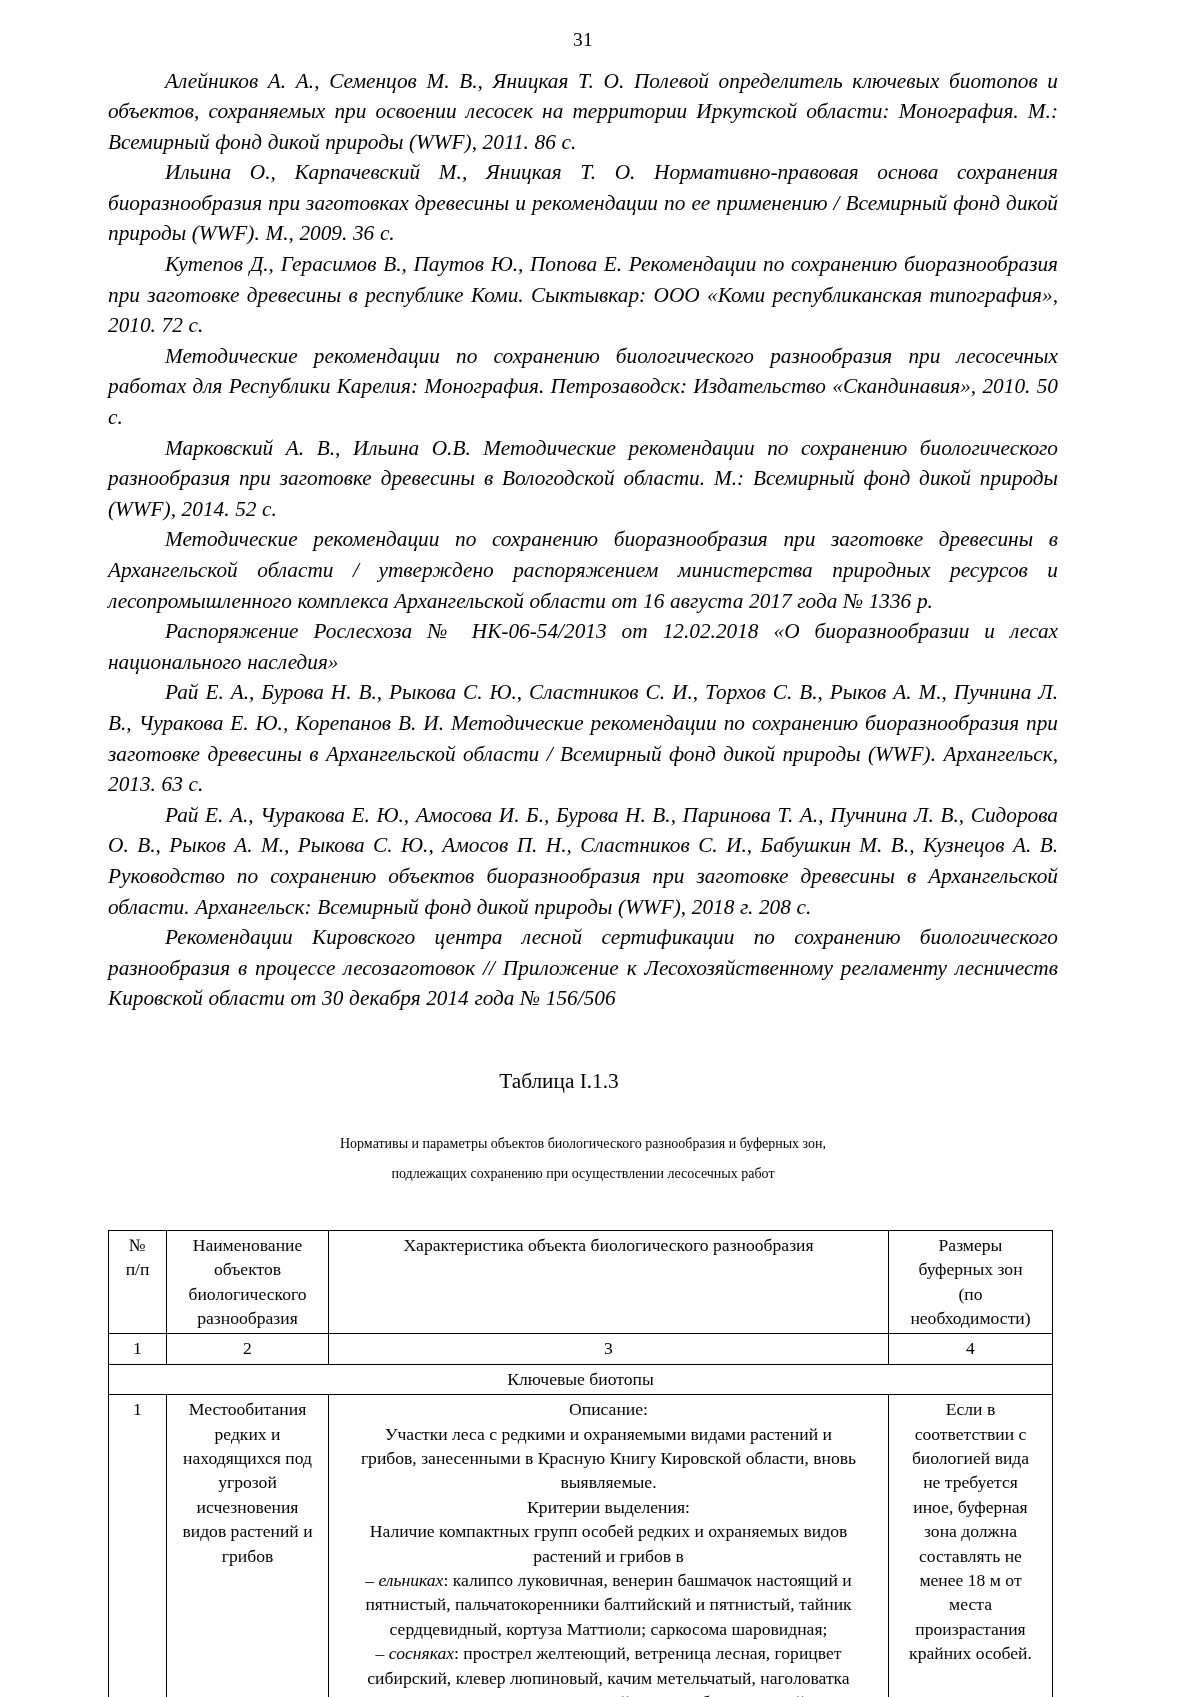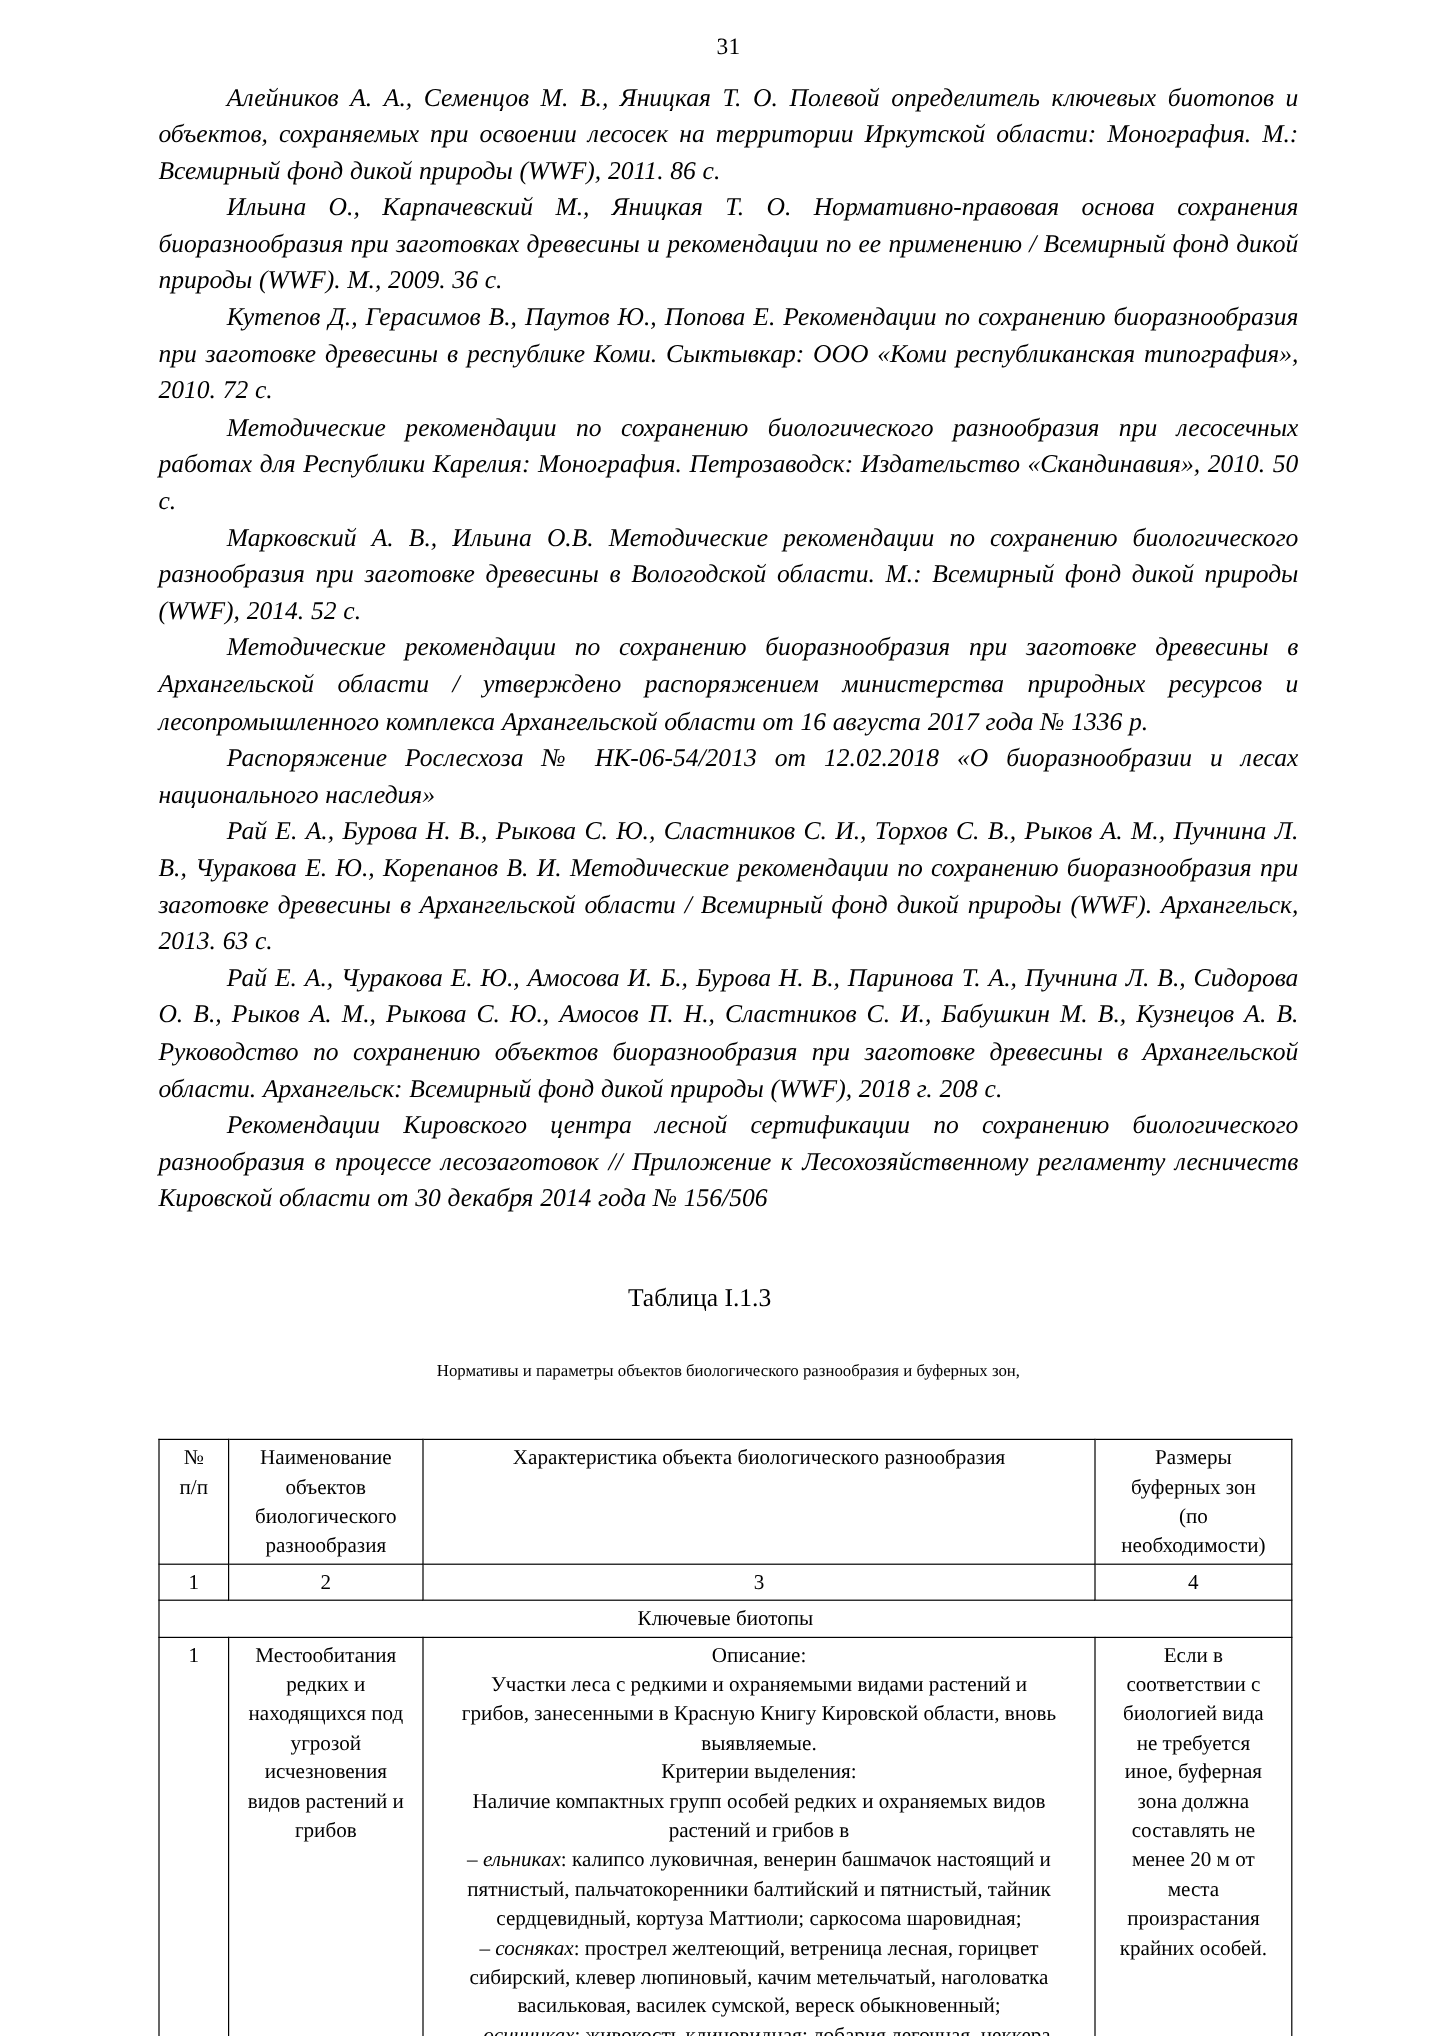--- a/index.html
+++ b/index.html
@@ -9,21 +9,20 @@
   }
   .page {
     width: 1076px;
     height: 1697px;
     background: #ffffff;
     position: relative;
     box-sizing: border-box;
     font-family: "Liberation Serif", "DejaVu Serif", serif;
     color: #000000;
     overflow: hidden;
-    margin-left: 24px;
   }
   .content {
     position: absolute;
     left: 108px;
     top: 0;
     width: 950px;
   }
   .page-number {
     text-align: center;
     font-size: 19.5px;
@@ -121,20 +120,21 @@
     <p class="para">Рай Е. А., Бурова Н. В., Рыкова С. Ю., Сластников С. И., Торхов С. В., Рыков А. М., Пучнина Л. В., Чуракова Е. Ю., Корепанов В. И. Методические рекомендации по сохранению биоразнообразия при заготовке древесины в Архангельской области / Всемирный фонд дикой природы (WWF). Архангельск, 2013. 63 с.</p>
     <p class="para">Рай Е. А., Чуракова Е. Ю., Амосова И. Б., Бурова Н. В., Паринова Т. А., Пучнина Л. В., Сидорова О. В., Рыков А. М., Рыкова С. Ю., Амосов П. Н., Сластников С. И., Бабушкин М. В., Кузнецов А. В. Руководство по сохранению объектов биоразнообразия при заготовке древесины в Архангельской области. Архангельск: Всемирный фонд дикой природы (WWF), 2018 г. 208 с.</p>
     <p class="para">Рекомендации Кировского центра лесной сертификации по сохранению биологического разнообразия в процессе лесозаготовок // Приложение к Лесохозяйственному регламенту лесничеств Кировской области от 30 декабря 2014 года № 156/506</p>
 
     <div class="table-label-wrap">
       <p class="table-label">Таблица I.1.3</p>
     </div>
 
     <div class="table-caption-wrap">
       <p class="table-caption">Нормативы и параметры объектов биологического разнообразия и буферных зон,</p>
+      <p class="table-caption">подлежащих сохранению при осуществлении лесосечных работ</p>
     </div>
 
     <table class="biotable">
       <colgroup>
         <col class="c1">
           <col class="c2">
           <col class="c3">
           <col class="c4">
       </colgroup>
       <tbody>
@@ -202,21 +202,21 @@
           </td>
           <td>
             <span class="cellbox">
                 <span class="cell-line">Если в</span>
                 <span class="cell-line">соответствии с</span>
                 <span class="cell-line">биологией вида</span>
                 <span class="cell-line">не требуется</span>
                 <span class="cell-line">иное, буферная</span>
                 <span class="cell-line">зона должна</span>
                 <span class="cell-line">составлять не</span>
-                <span class="cell-line">менее 20 м от</span>
+                <span class="cell-line">менее 18 м от</span>
                 <span class="cell-line">места</span>
                 <span class="cell-line">произрастания</span>
                 <span class="cell-line">крайних особей.</span>
               </span>
           </td>
         </tr>
       </tbody>
     </table>
 
   </div>

